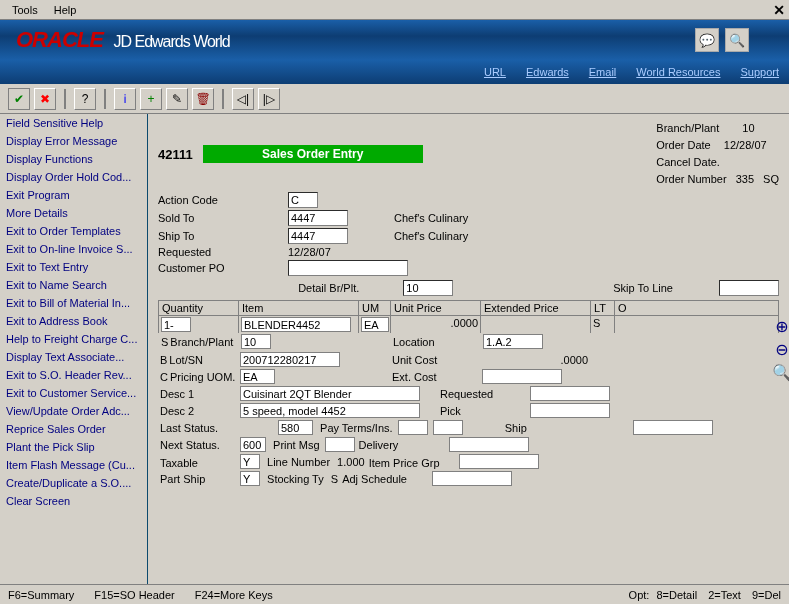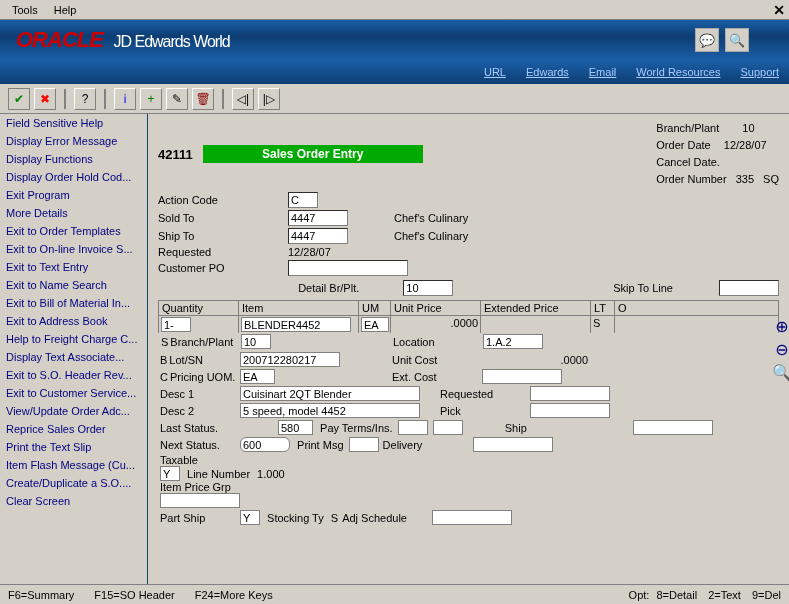--- a/index.html
+++ b/index.html
@@ -224,21 +224,21 @@
     <div class="sidebar-item">Exit to Text Entry</div>
     <div class="sidebar-item">Exit to Name Search</div>
     <div class="sidebar-item">Exit to Bill of Material In...</div>
     <div class="sidebar-item">Exit to Address Book</div>
     <div class="sidebar-item">Help to Freight Charge C...</div>
     <div class="sidebar-item">Display Text Associate...</div>
     <div class="sidebar-item">Exit to S.O. Header Rev...</div>
     <div class="sidebar-item">Exit to Customer Service...</div>
     <div class="sidebar-item">View/Update Order Adc...</div>
     <div class="sidebar-item">Reprice Sales Order</div>
-    <div class="sidebar-item">Print the Text Slip</div>
+    <div class="sidebar-item">Plant the Pick Slip</div>
     <div class="sidebar-item">Item Flash Message (Cu...</div>
     <div class="sidebar-item">Create/Duplicate a S.O....</div>
     <div class="sidebar-item">Clear Screen</div>
   </div>
 
   <div class="content" style="position:relative;">
 
     <div style="display:flex; align-items:center; margin-bottom:4px;">
       <span style="font-size:13px; font-weight:bold; margin-right:10px;">42111</span>
       <div style="background:#00aa00; color:white; font-weight:bold; font-size:12px; padding:2px 30px; flex:1; text-align:center; max-width:220px;">Sales Order Entry</div>
@@ -395,31 +395,31 @@
         </div>
         <div style="padding:0 2px; width:90px;">Ship</div>
         <div style="padding:0 2px; width:110px;">
           <input class="line-input" style="width: 80px;">
         </div>
       </div>
 
       <div style="display:flex; font-size:11px; align-items:center; padding:1px 0;">
         <div style="width:80px; padding:0 2px;">Next Status.</div>
         <div style="padding:0 2px;">
-          <input class="line-input" style="width: 50px; border-radius: 6px;" value="600">
+          <input class="line-input" style="width: 26px;" value="600">
           <span style="margin-left:4px;">Print Msg</span>
           <input class="line-input" style="width: 30px; margin-left: 2px;">
         </div>
         <div style="padding:0 2px; width:90px;">Delivery</div>
         <div style="padding:0 2px; width:110px;">
           <input class="line-input" style="width: 80px;">
         </div>
       </div>
 
-      <div style="display:flex; font-size:11px; align-items:flex-start; padding:1px 0;flex-direction:column;">
+      <div style="display:flex; font-size:11px; align-items:flex-end; padding:1px 0;">
         <div style="width:80px; padding:0 2px;">Taxable</div>
         <div style="padding:0 2px;">
           <input class="line-input" style="width: 20px;" value="Y">
           <span style="margin-left:4px;">Line Number</span>
           <span style="margin-left:4px;">1.000</span>
         </div>
         <div style="padding:0 2px; width:90px;">Item Price Grp</div>
         <div style="padding:0 2px; width:110px;">
           <input class="line-input" style="width: 80px;">
         </div>

